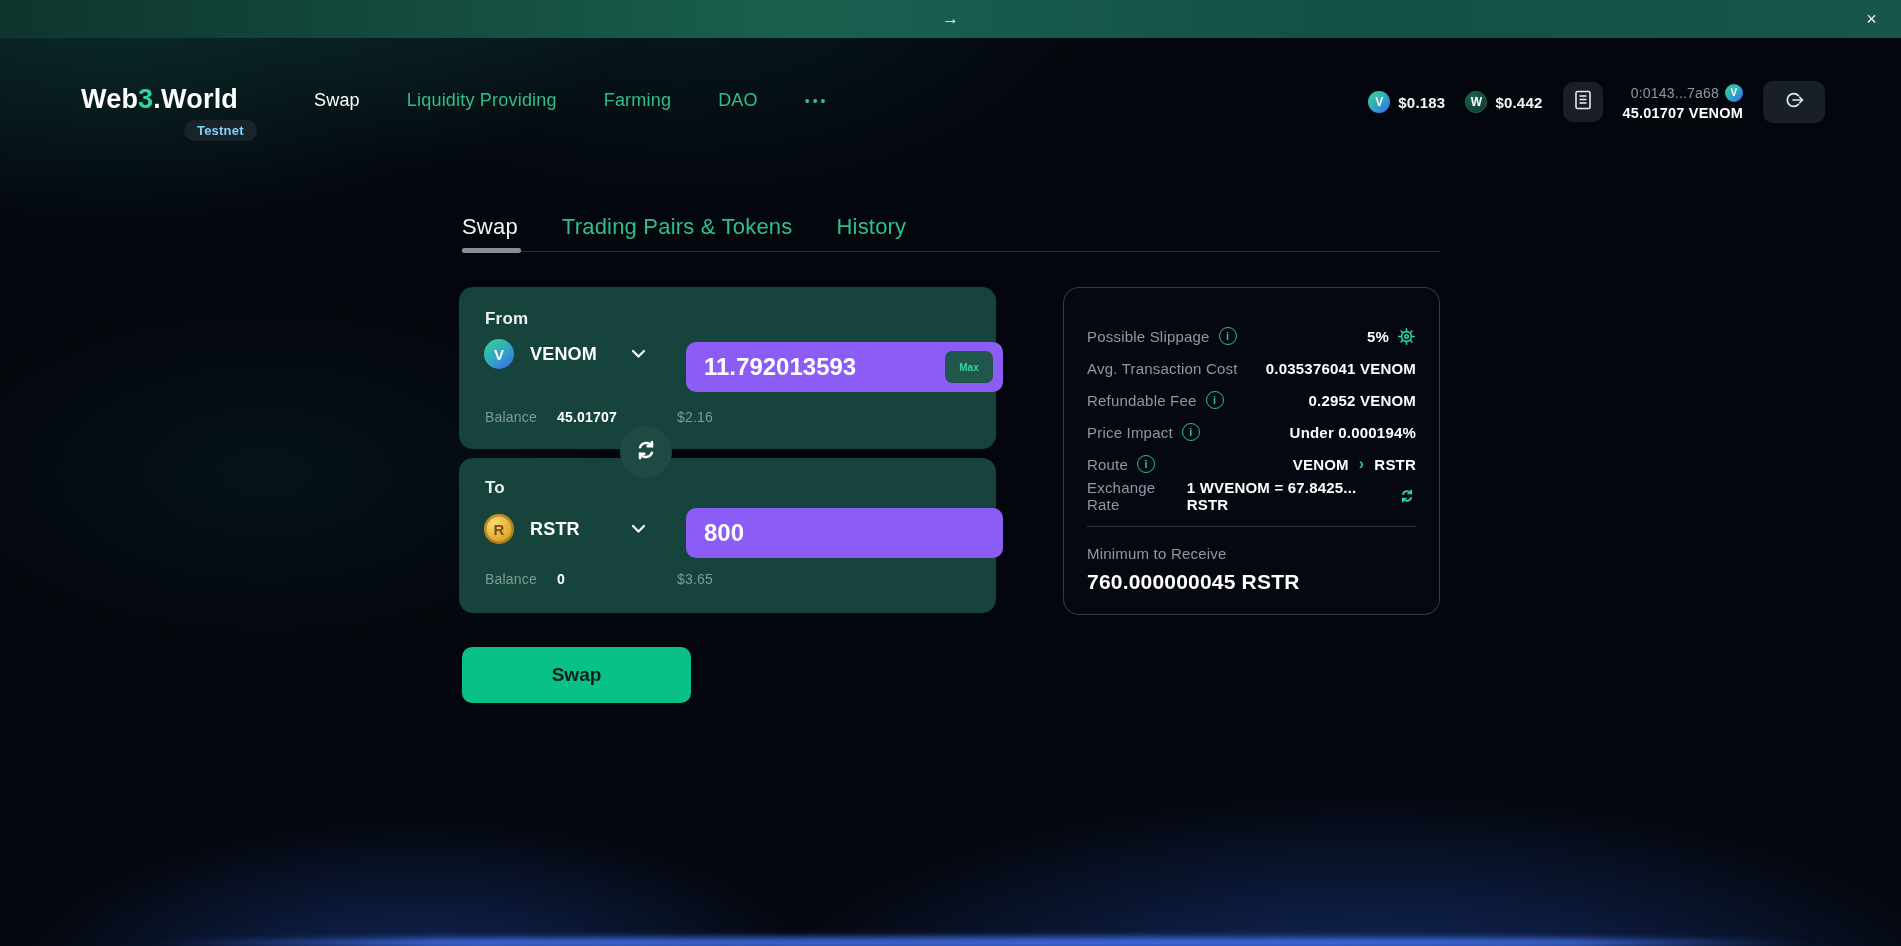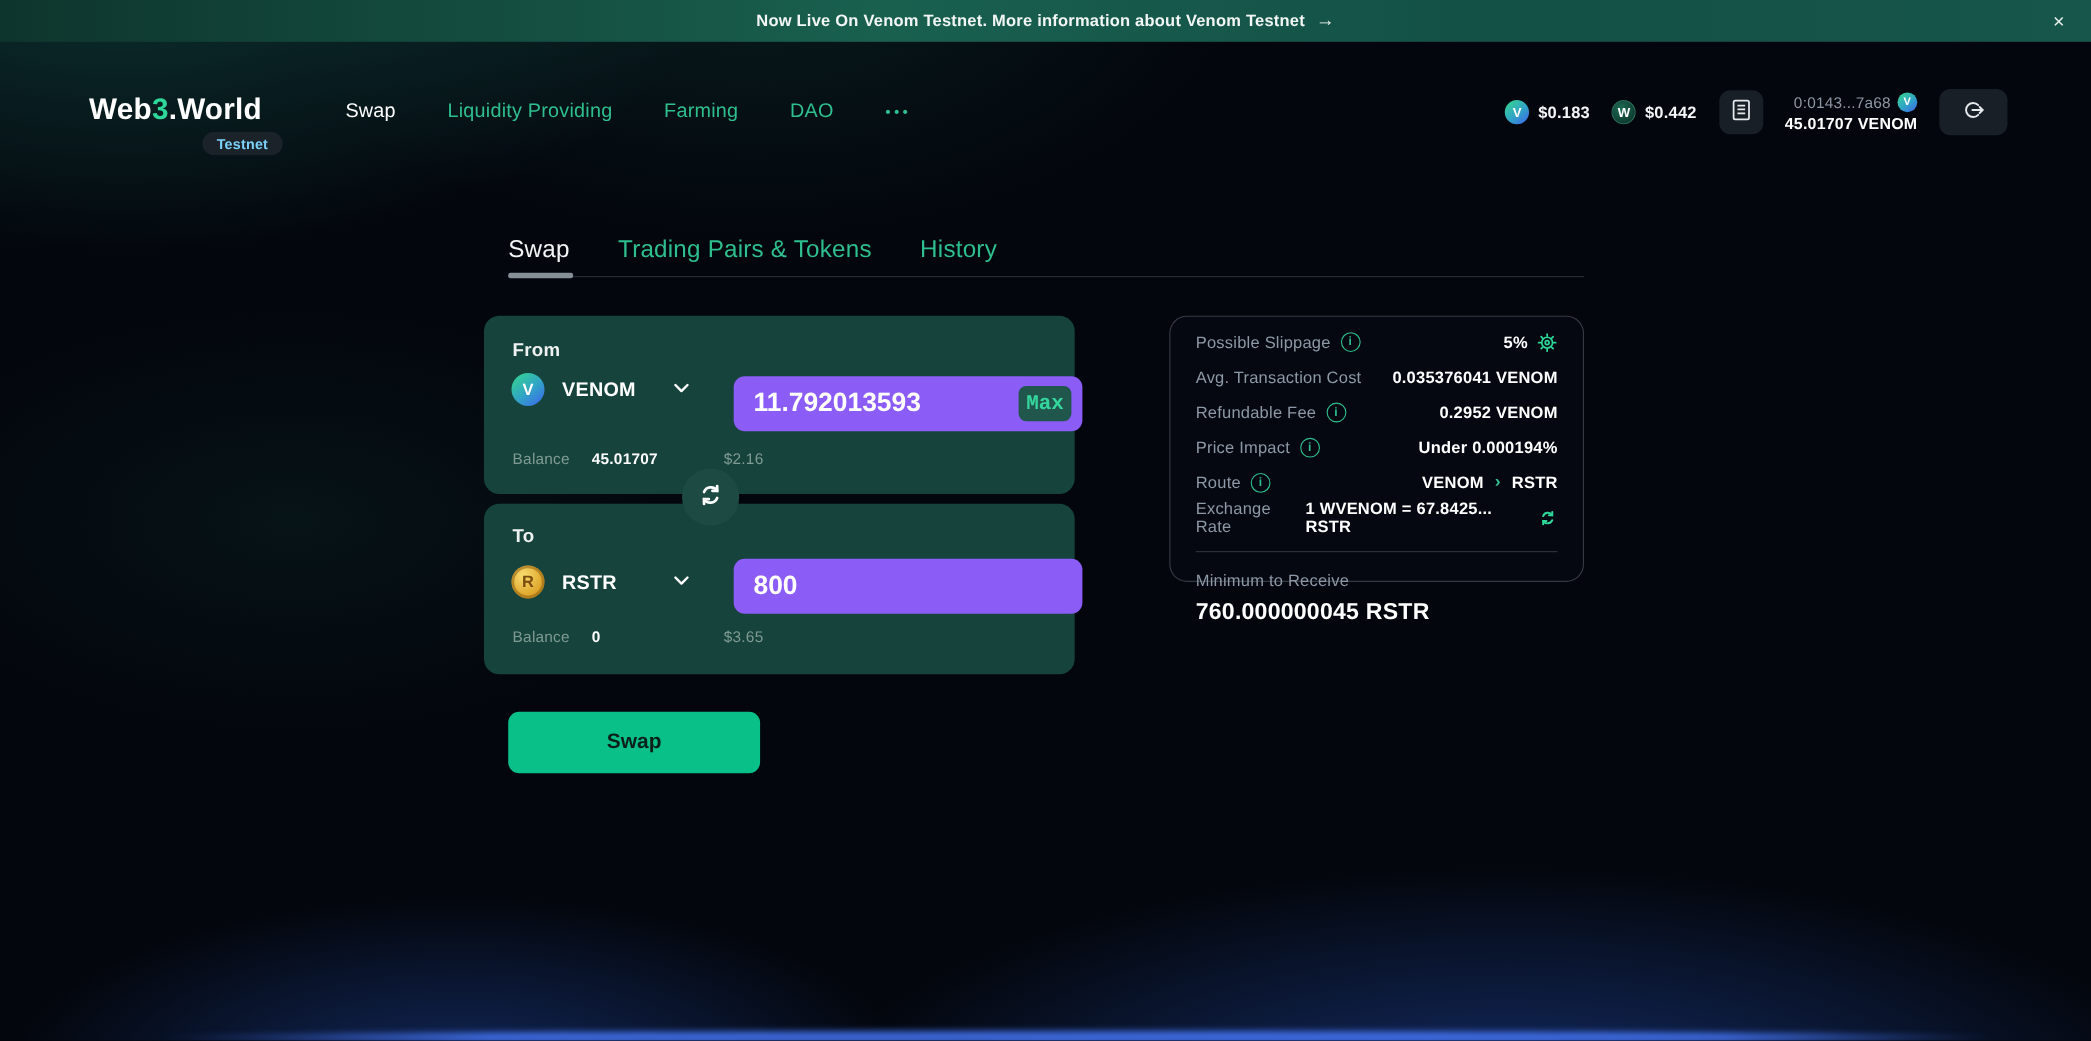--- a/index.html
+++ b/index.html
@@ -52,65 +52,64 @@
   .wallet-balance{font-size:14.5px; font-weight:700; color:#fff;}
 
   
   .tabs{position:absolute; left:462px; top:214px; display:flex; gap:44px; font-size:22px;}
   .tab{color:#2fbf8f; cursor:pointer; white-space:nowrap;}
   .tab.active{color:#f2f4f5;}
   .tab-underline{position:absolute; left:462px; top:248px; width:59px; height:5px; background:#878f96; border-radius:2px;}
   .tab-divider{position:absolute; left:462px; top:251px; width:978px; height:1px; background:rgba(180,195,205,.22);}
 
   
-  .panel{position:absolute; left:440px; width:537px; background:#16433c; border-radius:14px;}
+  .panel{position:absolute; left:459px; width:537px; background:#16433c; border-radius:14px;}
   .panel.from{top:287px; height:162px;}
   .panel.to{top:458px; height:155px;}
   .panel-label{position:absolute; left:26px; font-size:17px; font-weight:600; color:#eef2f1;}
   .token-select{position:absolute; left:25px; display:flex; align-items:center; cursor:pointer;}
   .token-icon{width:30px;height:30px;font-size:15px;}
   .coin.rstr{background:radial-gradient(circle at 35% 30%,#f7dc6f,#e0a92f 62%,#c4881c);
     box-shadow:inset 0 0 0 2.5px rgba(146,95,14,.55); color:#7a4c0e; font-weight:800;}
   .token-name{margin-left:16px; font-size:18px; font-weight:700; color:#fff;}
   .token-chevron{margin-left:auto;}
   .amount-wrap{position:absolute; left:227px; width:317px; height:50px; background:#8b5cf6; border-radius:10px;}
   .amount-input{width:100%; height:100%; background:transparent; border:none; outline:none;
     color:#fff; font-size:24px; font-weight:600; padding:0 70px 0 18px; font-family:inherit;}
   .max-btn{position:absolute; right:10px; top:9px; width:48px; height:32px; background:#20564b; border:none;
-    border-radius:7px; color:#35d69e; font-size:19px; font-weight:700; cursor:pointer; font-family:Liberation Mono, monospace;}
+    border-radius:7px; color:#35d69e; font-size:10px; font-weight:700; cursor:pointer; font-family:Liberation Sans, sans-serif;}
   .balance-row{position:absolute; left:26px; font-size:14px; color:#7f9b93;}
   .balance-row b{color:#fff; font-weight:700; margin-left:20px;}
   .usd{position:absolute; left:218px; font-size:14px; color:#7f9b93;}
   .swap-dir{position:absolute; left:620px; top:426px; width:52px; height:52px; border-radius:50%;
     background:#1d4a42; display:flex; align-items:center; justify-content:center; cursor:pointer; z-index:3;}
 
   .swap-btn{position:absolute; left:462px; top:647px; width:229px; height:56px; background:#0ac089; border:none;
     border-radius:10px; font-size:19px; font-weight:700; color:#0b2018; cursor:pointer; font-family:inherit;}
 
   
-  .details{position:absolute; left:1063px; top:287px; width:377px; height:242px;
+  .details{position:absolute; left:1063px; top:287px; width:377px; height:328px;
     border:1px solid rgba(140,152,168,.35); border-radius:16px; background:rgba(13,20,34,.22);
-    padding:13px 23px 0 23px;}
+    padding:38px 23px 0 23px;}
   .d-row{display:flex; align-items:center; justify-content:space-between; margin-bottom:12px; height:20px;}
   .d-label{display:flex; align-items:center; gap:9px; font-size:15px; color:#8d99a6;}
   .d-value{display:flex; align-items:center; gap:8px; font-size:15px; font-weight:700; color:#fff;}
   .info-icon{width:18px; height:18px; border:1.5px solid #2fbf8f; border-radius:50%; color:#2fbf8f;
     font-size:11px; font-weight:700; display:inline-flex; align-items:center; justify-content:center; cursor:pointer; font-style:normal;}
   .route-chev{color:#2fbf8f; font-weight:700; font-size:16px; margin:0 2px;}
   .d-divider{height:1px; background:rgba(200,210,220,.22); margin:20px 0 18px 0;}
   .min-label{font-size:15px; color:#8d99a6; margin-bottom:8px;}
   .min-value{font-size:21px; font-weight:700; color:#fff;}
   .spin{cursor:pointer; display:inline-flex;}
 </style>
 </head>
 <body>
 
 <div class="banner">
   <span class="banner-link">
-    <span>Now Live On Venom Testnet. More information about Venom Testnet</span>
     <span class="banner-arrow">→</span>
   </span>
   <span class="banner-close">×</span>
 </div>
 
 <div class="logo"><span>Web</span><span class="three">3</span><span>.World</span></div>
 <div class="testnet-badge">Testnet</div>
 
 <div class="nav">
   <span class="nav-item active">Swap</span>

